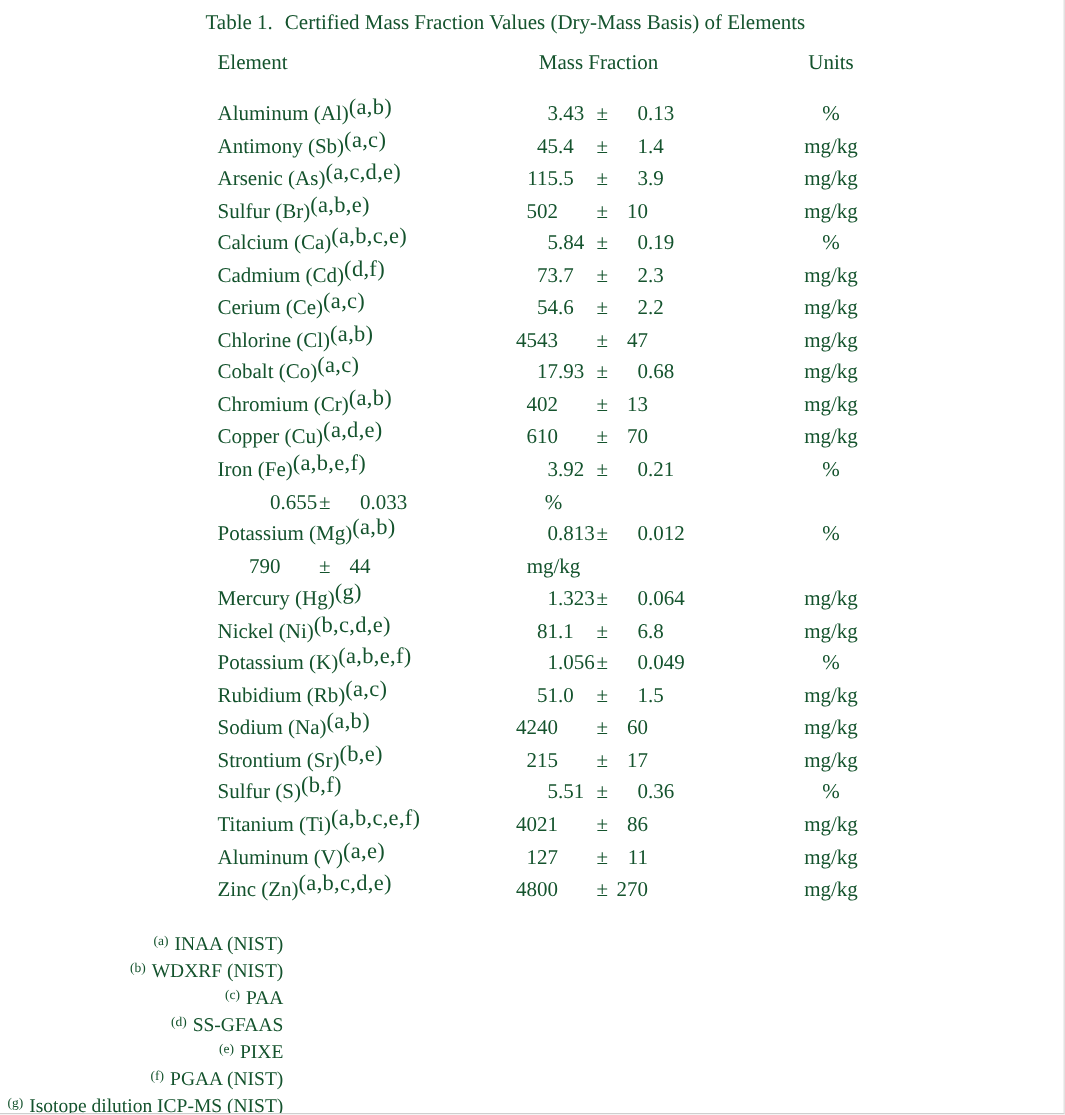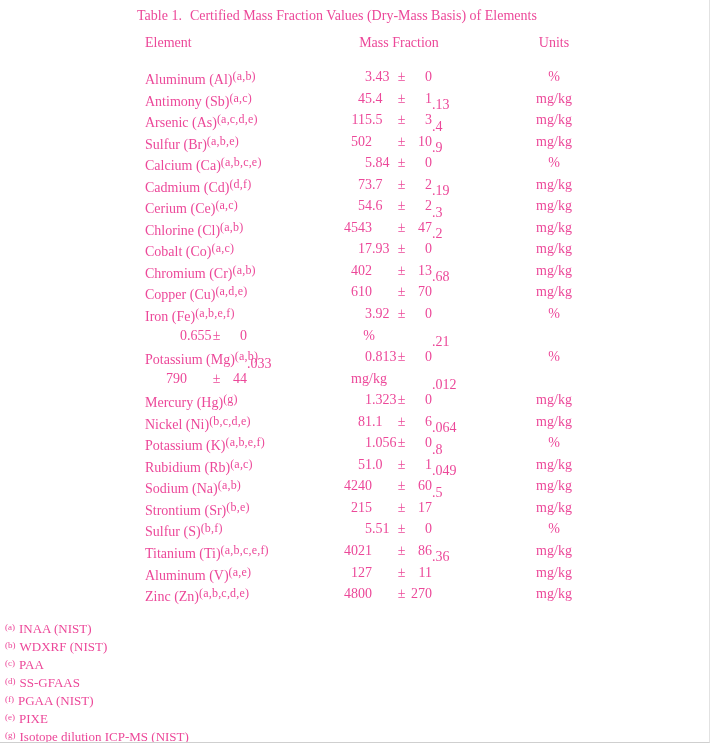--- a/index.html
+++ b/index.html
@@ -6,21 +6,21 @@
     margin: 0;
     padding: 0;
     background: #ffffff;
   }
   .page {
     position: relative;
     width: 710px;
     height: 743px;
     background: #ffffff;
     font-family: "Liberation Serif", "DejaVu Serif", serif;
-    color: #ec4899;
+    color: #14532d;
     overflow: hidden;
     border-right: 1px solid #e2e2e2;
     border-bottom: 1px solid #cfcfcf;
     box-sizing: border-box;
   }
   .title {
     position: absolute;
     left: 137px;
     top: 7px;
     font-size: 14px;
@@ -30,52 +30,52 @@
   .title .t-label { margin-right: 8px; }
 
   .table-area {
     position: absolute;
     left: 145px;
     top: 0;
     width: 560px;
   }
   .hrow, .trow {
     display: flex;
-    align-items: flex-start;
+    align-items: flex-end;
     height: 21.55px;
     line-height: 21.55px;
     font-size: 14px;
     white-space: nowrap;
   }
   .hrow { position: absolute; left: 0; top: 32px; width: 100%; }
   .tbody { position: absolute; left: 0; top: 66px; width: 100%; }
 
   .c-name  { width: 185px; flex: 0 0 185px; text-align: left; }
   .c-vint  { width: 42px;  flex: 0 0 42px;  text-align: right; }
   .c-vfrac { width: 25px;  flex: 0 0 25px;  text-align: left; }
   .c-pm    { width: 9px;   flex: 0 0 9px;   text-align: center; }
   .c-uint  { width: 26px;  flex: 0 0 26px;  text-align: right; }
   .c-ufrac { width: 36px;  flex: 0 0 36px;  text-align: left; margin-top: 28px; }
   .c-units { width: 172px; flex: 0 0 172px; text-align: center; }
   .c-mf    { width: 138px; flex: 0 0 138px; text-align: center; }
 
   .sup {
-    font-size: 12px;
+    font-size: 15px;
     vertical-align: 4px;
     letter-spacing: 0.2px;
   }
 
   .footnotes {
     position: absolute;
     left: 5px;
     top: 619px;
     font-size: 13px;
     line-height: 16px;
   }
-  .fnote { white-space: nowrap; }
+  .fnote { white-space: nowrap; text-align: right; }
   .fn-marker {
     font-size: 9px;
     vertical-align: 3px;
     margin-right: 4px;
   }
 </style>
 </head>
 <body>
 
 <div class="page">
@@ -352,25 +352,25 @@
 
   <div class="fnote">
     <span class="fn-marker">(c)</span><span class="fn-text">PAA</span>
   </div>
 
   <div class="fnote">
     <span class="fn-marker">(d)</span><span class="fn-text">SS-GFAAS</span>
   </div>
 
   <div class="fnote">
+    <span class="fn-marker">(e)</span><span class="fn-text">PIXE</span>
+  </div>
+
+  <div class="fnote">
     <span class="fn-marker">(f)</span><span class="fn-text">PGAA (NIST)</span>
   </div>
 
   <div class="fnote">
-    <span class="fn-marker">(e)</span><span class="fn-text">PIXE</span>
-  </div>
-
-  <div class="fnote">
     <span class="fn-marker">(g)</span><span class="fn-text">Isotope dilution ICP-MS (NIST)</span>
   </div>
 </div>
 
 </div>
 
 </body></html>

